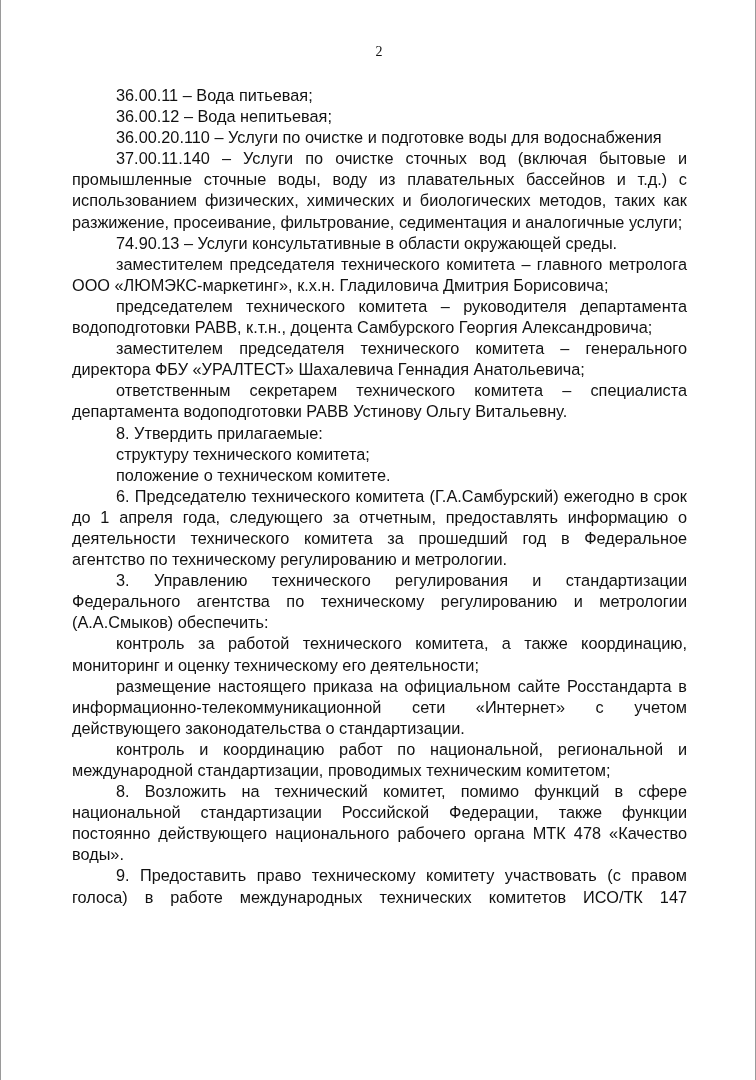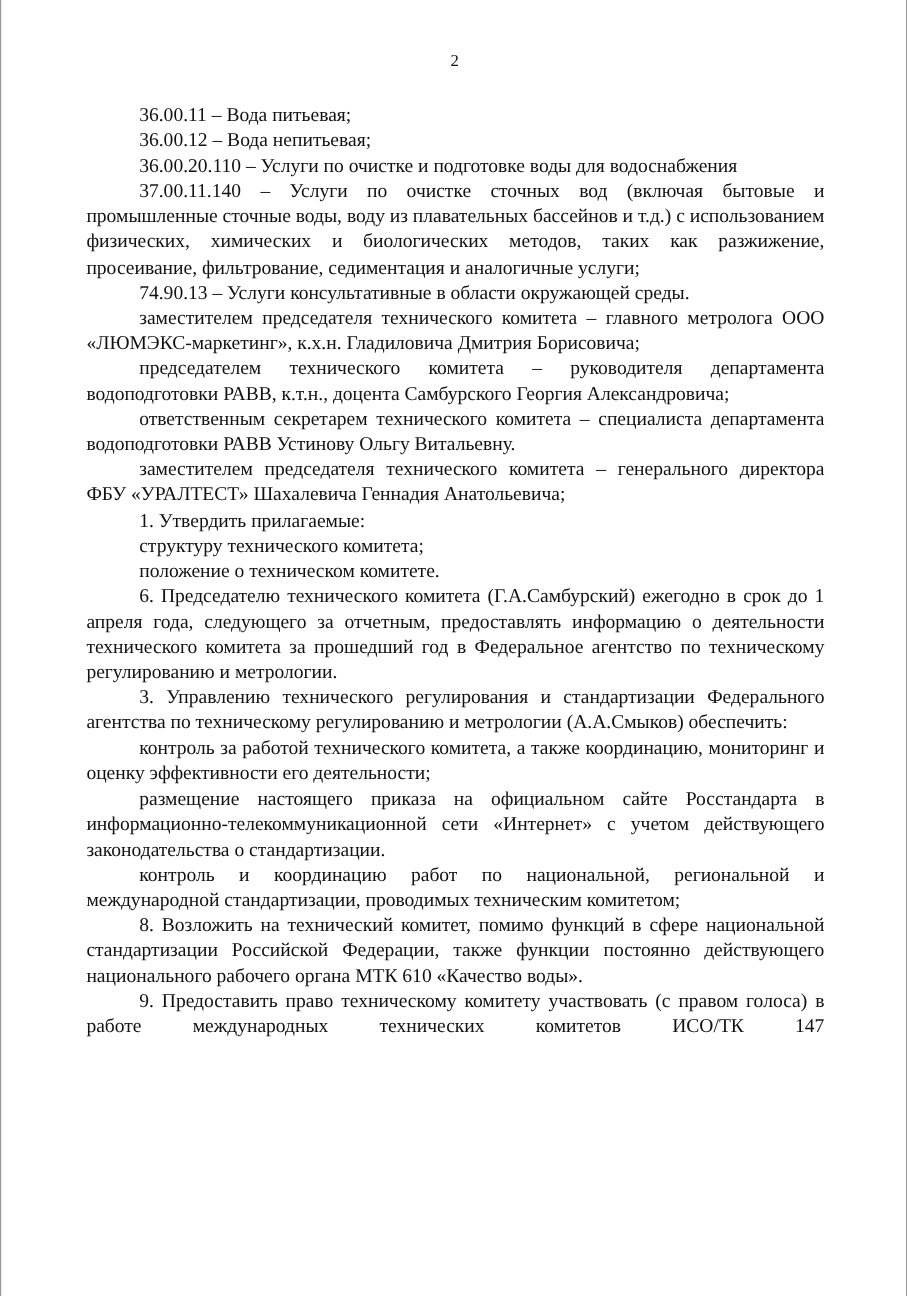--- a/index.html
+++ b/index.html
@@ -10,21 +10,21 @@
     border-left: 1px solid #9a9a9a;
     border-right: 1px solid #9a9a9a;
     box-sizing: border-box;
   }
   .page-number {
     position: absolute; top: 44px; left: 0; width: 756px; text-align: center;
     font-family: "Liberation Serif", serif; font-size: 14px; color: #111;
   }
   .body-text {
     position: absolute; left: 71px; top: 85px; width: 615px;
-    font-family: Liberation Serif, serif; font-size: 16.3px; line-height: 21.1px;
+    font-family: Liberation Sans, sans-serif; font-size: 16.3px; line-height: 21.1px;
     color: #111; text-align: justify;
   }
   .p { margin: 0; text-indent: 44px; }
   .p.line { text-align: left; }
   .p.last-left { text-align-last: left; }
   .p.full { text-align-last: justify; }
 </style>
 </head>
 <body>
 
@@ -32,26 +32,26 @@
   <div class="page-number">2</div>
 
   <div class="body-text">
     <p class="p line">36.00.11 – Вода питьевая;</p>
     <p class="p line">36.00.12 – Вода непитьевая;</p>
     <p class="p line">36.00.20.110 – Услуги по очистке и подготовке воды для водоснабжения</p>
     <p class="p last-left">37.00.11.140 – Услуги по очистке сточных вод (включая бытовые и промышленные сточные воды, воду из плавательных бассейнов и т.д.) с использованием физических, химических и биологических методов, таких как разжижение, просеивание, фильтрование, седиментация и аналогичные услуги;</p>
     <p class="p line">74.90.13 – Услуги консультативные в области окружающей среды.</p>
     <p class="p last-left">заместителем председателя технического комитета – главного метролога ООО «ЛЮМЭКС-маркетинг», к.х.н. Гладиловича Дмитрия Борисовича;</p>
     <p class="p last-left">председателем технического комитета – руководителя департамента водоподготовки РАВВ, к.т.н., доцента Самбурского Георгия Александровича;</p>
+    <p class="p last-left">заместителем председателя технического комитета – генерального директора ФБУ «УРАЛТЕСТ» Шахалевича Геннадия Анатольевича;</p>
     <p class="p last-left">ответственным секретарем технического комитета – специалиста департамента водоподготовки РАВВ Устинову Ольгу Витальевну.</p>
-    <p class="p last-left">заместителем председателя технического комитета – генерального директора ФБУ «УРАЛТЕСТ» Шахалевича Геннадия Анатольевича;</p>
-    <p class="p line">1.  Утвердить прилагаемые:</p>
+    <p class="p line">8.  Утвердить прилагаемые:</p>
     <p class="p line">структуру технического комитета;</p>
     <p class="p line">положение о техническом комитете.</p>
     <p class="p last-left">6. Председателю технического комитета (Г.А.Самбурский) ежегодно в срок до 1 апреля года, следующего за отчетным, предоставлять информацию о деятельности технического комитета за прошедший год в Федеральное агентство по техническому регулированию и метрологии.</p>
     <p class="p last-left">3. Управлению технического регулирования и стандартизации Федерального агентства по техническому регулированию и метрологии (А.А.Смыков) обеспечить:</p>
-    <p class="p last-left">контроль за работой технического комитета, а также координацию, мониторинг и оценку эффективности его деятельности;</p>
+    <p class="p last-left">контроль за работой технического комитета, а также координацию, мониторинг и оценку техническому его деятельности;</p>
     <p class="p last-left">размещение настоящего приказа на официальном сайте Росстандарта в информационно-телекоммуникационной сети «Интернет» с учетом действующего законодательства о стандартизации.</p>
     <p class="p last-left">контроль и координацию работ по национальной, региональной и международной стандартизации, проводимых техническим комитетом;</p>
-    <p class="p last-left">8. Возложить на технический комитет, помимо функций в сфере национальной стандартизации Российской Федерации, также функции постоянно действующего национального рабочего органа МТК 610 «Качество воды».</p>
+    <p class="p last-left">8. Возложить на технический комитет, помимо функций в сфере национальной стандартизации Российской Федерации, также функции постоянно действующего национального рабочего органа МТК 478 «Качество воды».</p>
     <p class="p full">9. Предоставить право техническому комитету участвовать (с правом голоса) в работе международных технических комитетов ИСО/ТК 147</p>
   </div>
 </div>
 
 </body></html>

